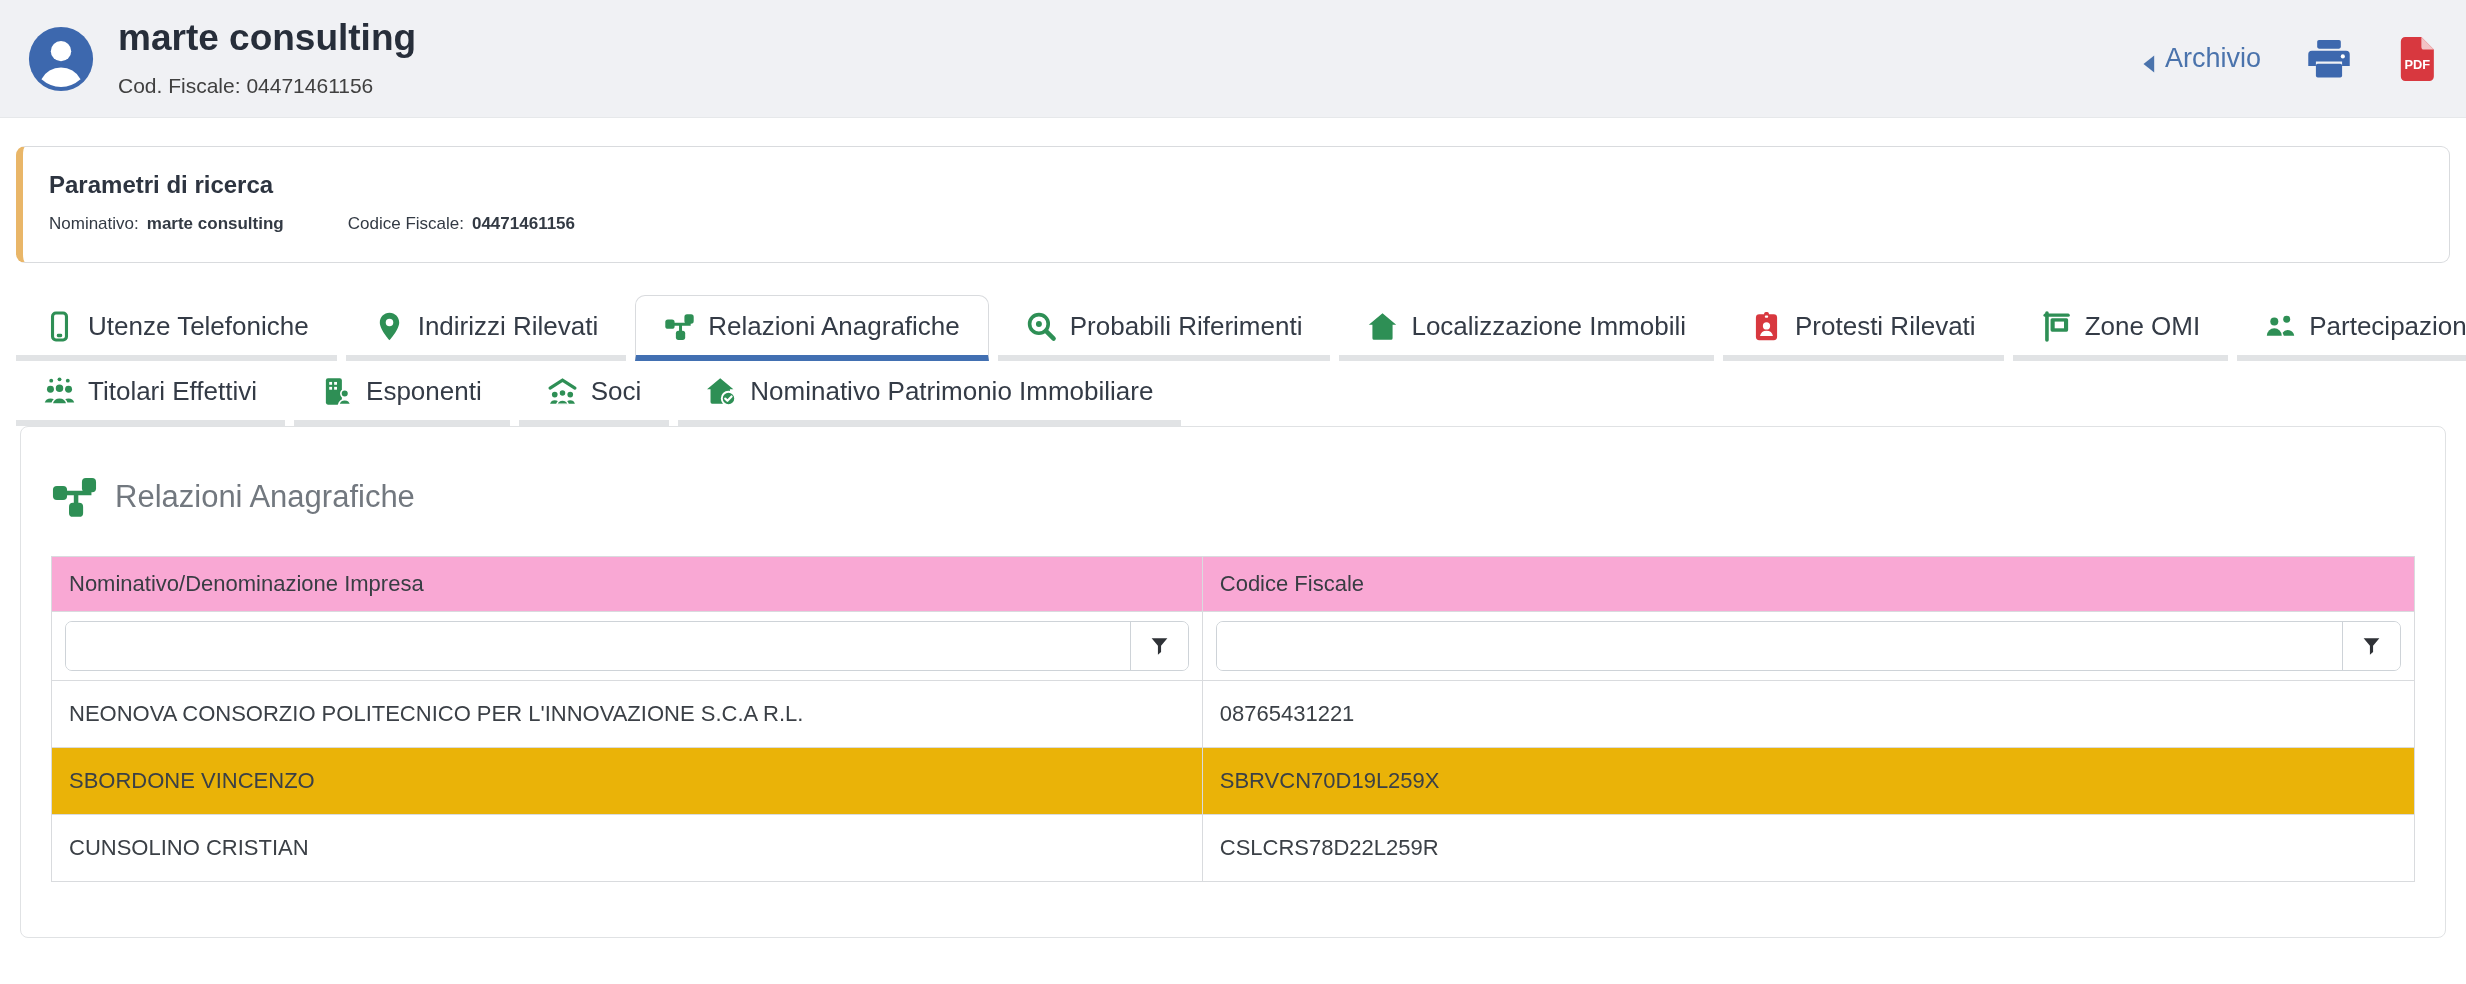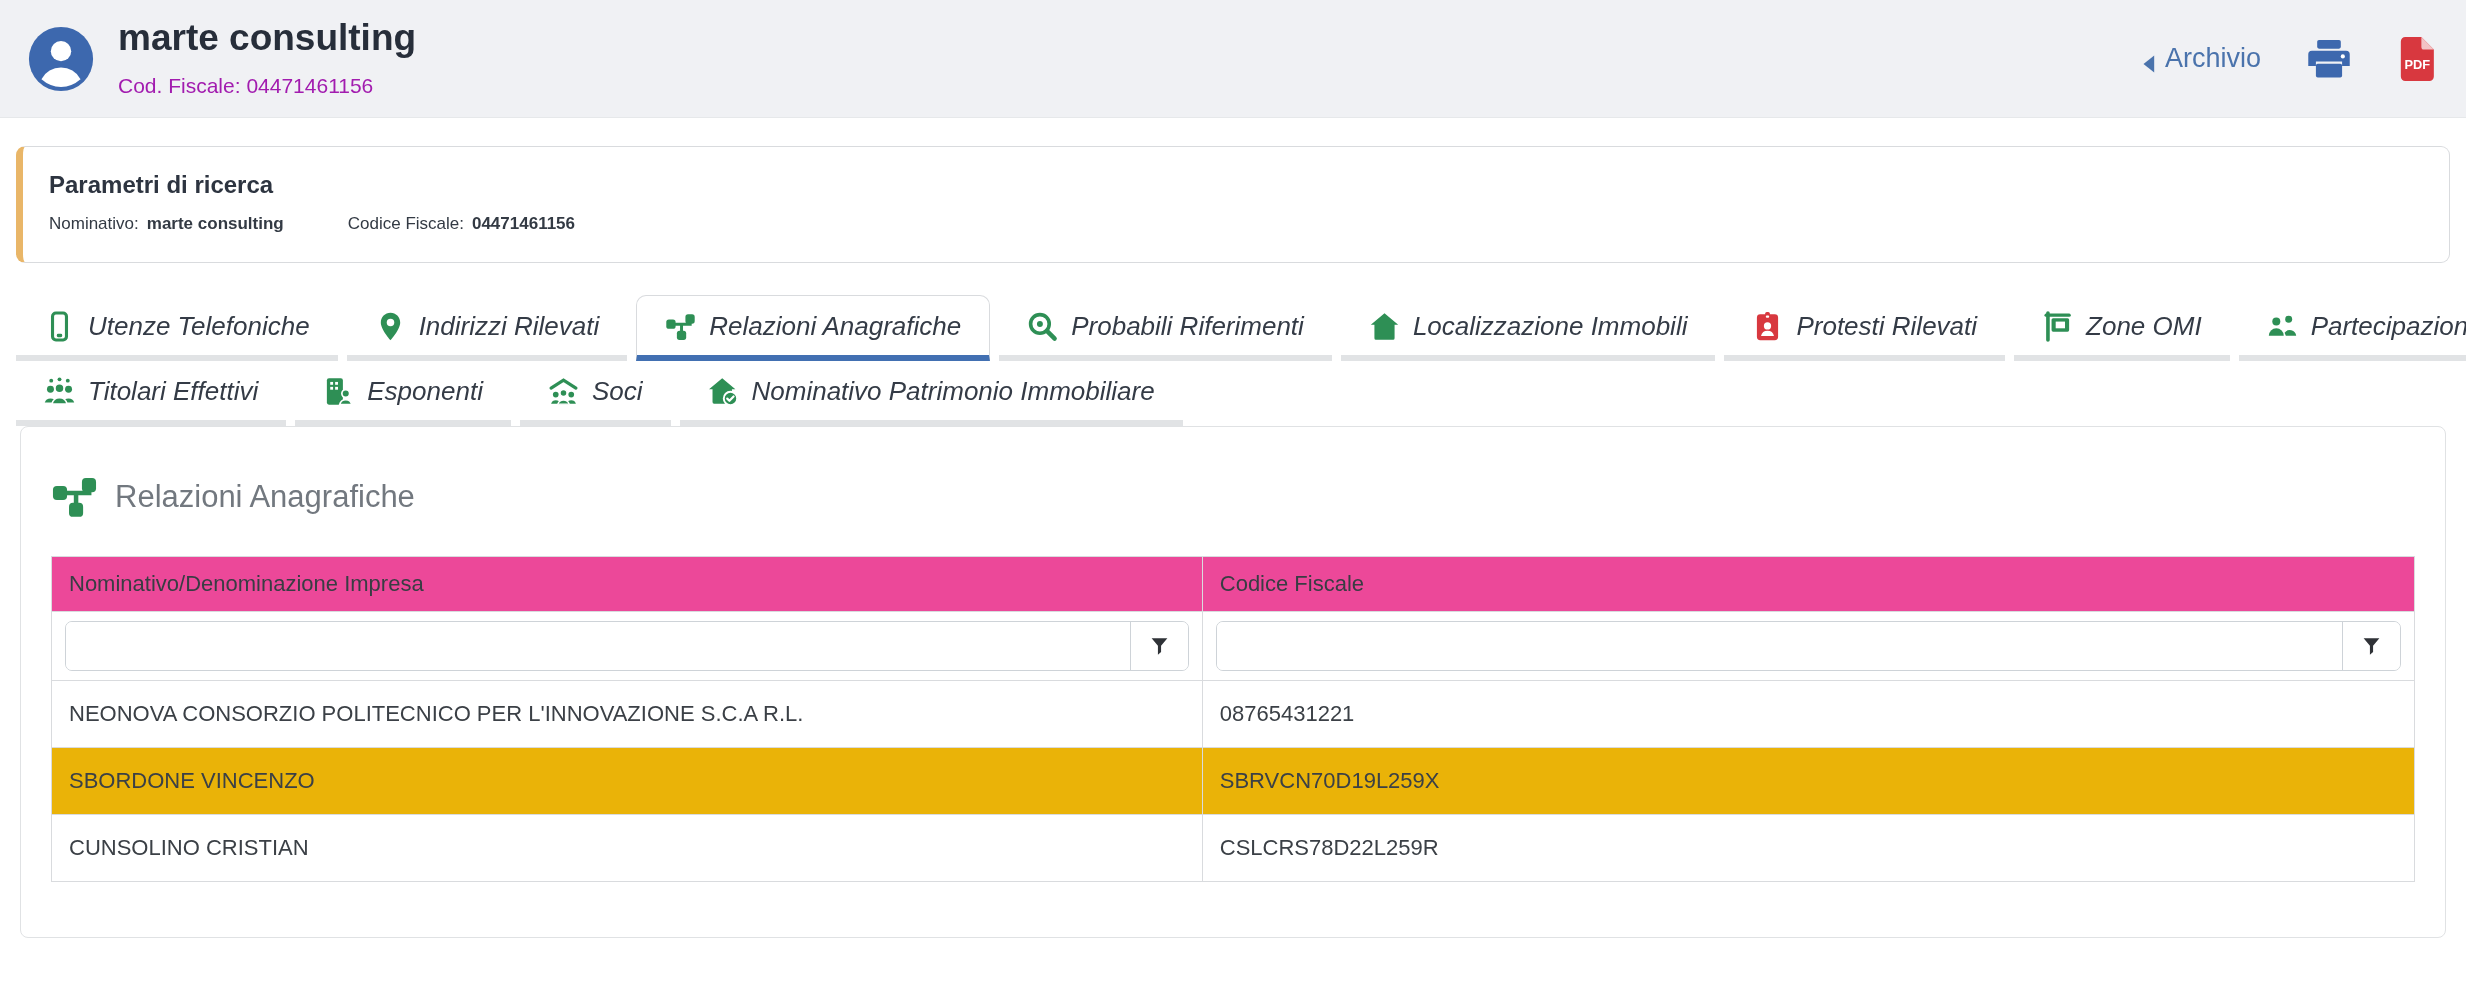--- a/index.html
+++ b/index.html
@@ -16,42 +16,42 @@
     background: #f0f1f4;
     height: 118px;
     display: flex;
     align-items: center;
     padding: 0 26px;
     border-bottom: 1px solid #e6e8ea;
   }
   .avatar-svg { width: 70px; height: 70px; margin-right: 22px; flex: none; }
   .header-titles { display: flex; flex-direction: column; justify-content: center; }
   .company-title { font-size: 37px; font-weight: 700; color: #272e3a; line-height: 1.05; }
-  .company-sub { font-size: 21px; color: #a21caf; margin-top: 16px; }
+  .company-sub { font-size: 21px; color: #404040; margin-top: 16px; }
   .header-actions { margin-left: auto; display: flex; align-items: center; gap: 46px; padding-right: 6px; }
   .archive-link { display: inline-flex; align-items: flex-end; gap: 9px; color: #4a73ac; font-size: 27px; cursor: pointer; text-decoration: none; }
   .icon-btn { background: none; border: none; cursor: pointer; display: inline-flex; align-items: center; }
 
   
   .search-card {
     margin: 28px 16px 0 16px;
     border: 1px solid #d9dbde;
     border-left: 7px solid #e9b668;
     border-radius: 9px;
     padding: 24px 26px 28px 26px;
     background: #fff;
   }
   .search-card-title { font-size: 24px; font-weight: 700; color: #2d3440; margin-bottom: 15px; }
   .search-card-params { display: flex; gap: 64px; font-size: 17px; color: #333a44; }
   .param-pair { display: inline-flex; gap: 8px; }
   .param-value { font-weight: 700; }
 
   
   .tabs-wrap { margin: 32px 16px 0 16px; }
-  .tab-row { display: flex; align-items: flex-end; font-style: italic; }
+  .tab-row { display: flex; align-items: flex-end; }
   .tab {
     display: inline-flex; align-items: center; gap: 13px;
     padding: 15px 28px 13px 28px;
     margin-right: 9px;
     border-bottom: 6px solid #e1e3e5;
     font-size: 26px; font-weight: 500; color: #343b46;
     cursor: pointer; white-space: nowrap; background: transparent;
   }
   .tab.active {
     background: #fff;
@@ -68,21 +68,21 @@
     border-radius: 8px;
     background: #fff;
     padding: 46px 30px 40px 30px;
     min-height: 512px;
   }
   .section-heading { display: flex; align-items: center; gap: 17px; color: #72787f; font-size: 31px; font-weight: 500; }
   .section-heading-icon { width: 47px; height: 47px; }
 
   table.rel-table { width: 100%; border-collapse: collapse; margin-top: 36px; }
   .rel-table th {
-    background: #ec4899;
+    background: #f9a8d4;
     border: 1px solid #d9dbde;
     text-align: left;
     padding: 14px 17px;
     font-size: 22px; font-weight: 400; color: #383d43;
   }
   .col-nominativo { width: 48.7%; }
   .col-codice { width: 51.3%; }
   .rel-table td { border: 1px solid #d9dbde; margin-top: 28px; }
   .filter-cell { padding: 9px 13px; background: #fff; }
   .input-group {

